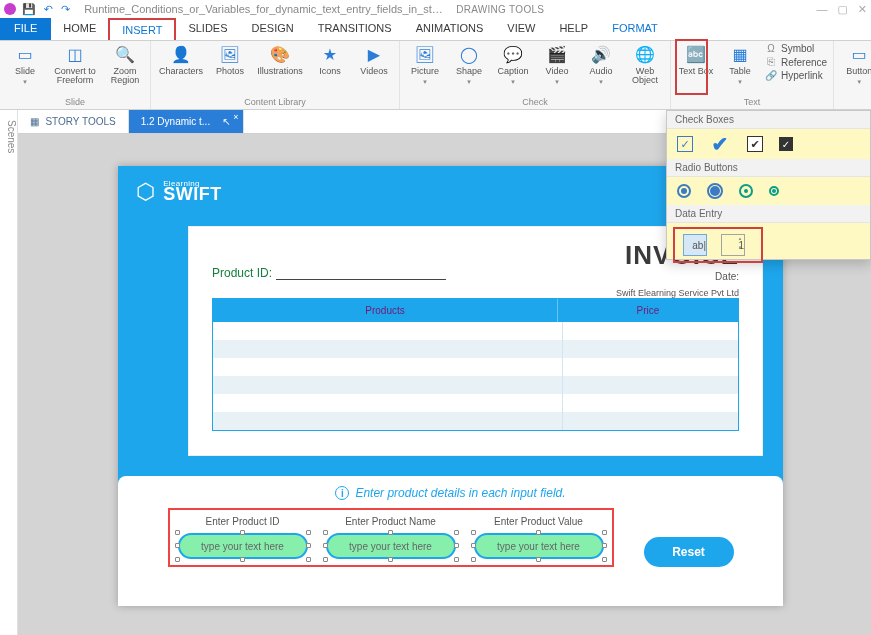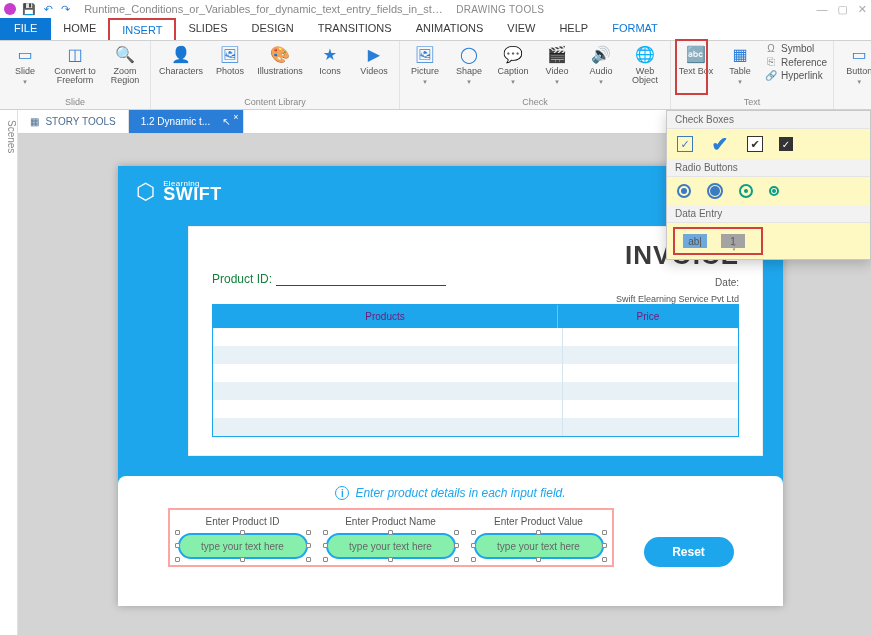--- a/index.html
+++ b/index.html
@@ -37,38 +37,38 @@
 .doc-tab.active{background:#2b7ed8;color:#fff;position:relative}
 .doc-tab.active .close{position:absolute;right:4px;top:2px;font-size:9px}
 .slide{position:absolute;left:100px;top:56px;width:665px;height:440px;background:#1ea6ec;box-shadow:0 0 8px rgba(0,0,0,.25);overflow:hidden}
 .slide-hdr{height:52px;display:flex;align-items:center;padding:0 18px;color:#fff;gap:8px}
 .slide-hdr .logo{font-size:22px}
 .slide-hdr .brand{font-size:18px;font-weight:600;letter-spacing:.5px}
 .slide-hdr .brand small{font-size:8px;display:block;font-weight:400;letter-spacing:.3px;margin-bottom:-4px}
 .play-ic{margin-left:auto;width:22px;height:18px;background:#fff;border-radius:4px;color:#1ea6ec;display:flex;align-items:center;justify-content:center;font-size:11px}
 .invoice{position:absolute;left:70px;top:60px;right:20px;height:230px;background:#fff;padding:14px 24px 0;box-shadow:inset 0 0 0 1px #eee}
 .invoice .title{font-size:26px;font-weight:800;color:#3b3b3b;letter-spacing:1px;text-align:right}
-.invoice .date{font-size:10px;color:#555;text-align:right;margin-top:6px}
+.invoice .date{font-size:10px;color:#555;text-align:right;margin-top:0}
 .invoice .comp{font-size:9px;color:#555;text-align:right;margin-top:6px}
 .invoice .pid{font-size:12px;color:#15803d;margin-top:-32px}
 .invoice .pid .line{display:inline-block;width:170px;border-bottom:1px solid #444;margin-left:4px;vertical-align:bottom}
 .tbl{margin-top:18px;border:1px solid #1ea6ec}
 .tbl .hdr{display:flex;background:#1ea6ec;color:#701a75;font-size:10px;font-weight:400}
 .tbl .hdr div{padding:6px 8px;text-align:center}
 .tbl .hdr .c1{flex:2;border-right:1px solid #69c4f1}
 .tbl .hdr .c2{flex:1}
 .tbl .row{display:flex;height:18px}
 .tbl .row:nth-child(odd){background:#e8f1f6}
 .tbl .row .c1{flex:2;border-right:1px solid #d4e5ef}
 .tbl .row .c2{flex:1}
 .bottom-panel{position:absolute;left:0;right:0;bottom:0;height:130px;background:#fff;border-top-left-radius:8px;border-top-right-radius:8px;padding:10px 30px}
 .prompt{text-align:center;font-style:italic;color:#1ea6ec;font-size:12px}
 .prompt .ic{display:inline-block;width:14px;height:14px;border:1.5px solid #1ea6ec;border-radius:50%;font-style:normal;font-size:10px;line-height:13px;margin-right:6px;font-weight:700}
 .inputs-row{display:flex;gap:24px;margin-top:8px;justify-content:center;align-items:flex-end}
-.inputs-group{border:2px solid #fca5a5;padding:6px 8px;display:flex;gap:18px}
+.inputs-group{border:2px solid #ef4444;padding:6px 8px;display:flex;gap:18px}
 .col{display:flex;flex-direction:column;align-items:center;gap:6px}
 .col .lbl{font-size:10px;color:#555}
 .field-wrap{position:relative}
 .field{width:130px;height:26px;border:2px solid #1ea6ec;border-radius:13px;background:#86efac;display:flex;align-items:center;justify-content:center;font-size:10px;color:#666}
 .hndl{position:absolute;width:5px;height:5px;background:#fff;border:1px solid #888;border-radius:1px}
 .hndl.tl{left:-3px;top:-3px}.hndl.tr{right:-3px;top:-3px}.hndl.bl{left:-3px;bottom:-3px}.hndl.br{right:-3px;bottom:-3px}
 .hndl.tm{left:50%;top:-3px;margin-left:-3px}.hndl.bm{left:50%;bottom:-3px;margin-left:-3px}
 .hndl.lm{left:-3px;top:50%;margin-top:-3px}.hndl.rm{right:-3px;top:50%;margin-top:-3px}
 .reset-btn{width:90px;height:30px;background:#1ea6ec;color:#fff;border-radius:15px;display:flex;align-items:center;justify-content:center;font-size:12px;font-weight:600;cursor:pointer;margin-left:6px}
 
@@ -78,21 +78,21 @@
 .chk{width:16px;height:16px;border:1.5px solid #3b7ac4;display:inline-flex;align-items:center;justify-content:center;color:#3b7ac4;font-size:11px;cursor:pointer}
 .chk.big{width:22px;height:18px;border:none;font-size:20px;color:#2b7ed8;font-weight:bold}
 .chk.dark{border-color:#333;color:#333;background:#fff}
 .chk.filled{background:#333;border:none;width:14px;height:14px;color:#fff;font-size:10px}
 .rdo{width:14px;height:14px;border:2px solid #3b7ac4;border-radius:50%;display:inline-flex;align-items:center;justify-content:center;cursor:pointer}
 .rdo .dot{width:6px;height:6px;background:#3b7ac4;border-radius:50%}
 .rdo.big{width:16px;height:16px}.rdo.big .dot{width:10px;height:10px}
 .rdo.ring{border-color:#0a9e88}.rdo.ring .dot{width:4px;height:4px;background:#0a9e88}
 .rdo.sm{width:10px;height:10px;border-color:#0a9e88}.rdo.sm .dot{width:4px;height:4px;background:#0a9e88}
 .de-hl{border:2px solid #d04040;display:flex;gap:14px;padding:5px 8px;margin:4px 6px;width:90px}
-.de-item{width:24px;height:14px;border:7px solid #a3a3a3;display:flex;align-items:center;justify-content:center;font-size:10px;color:#555;cursor:pointer;position:relative}
+.de-item{width:24px;height:22px;border:1px solid #a3a3a3;display:flex;align-items:center;justify-content:flex-end;font-size:10px;color:#555;cursor:pointer;position:relative}
 .de-item.sel{background:#d6e7f5;border-color:#6fa8dc}
 .de-item.num .spin{position:absolute;right:1px;top:1px;bottom:1px;width:6px;display:flex;flex-direction:column}
 .de-item.num .spin span{flex:1;font-size:5px;line-height:1;color:#888;text-align:center}
 </style>
 </head>
 <body>
 
 <div class="titlebar">
   <span class="tb-icon"></span>
   <div class="qat">

